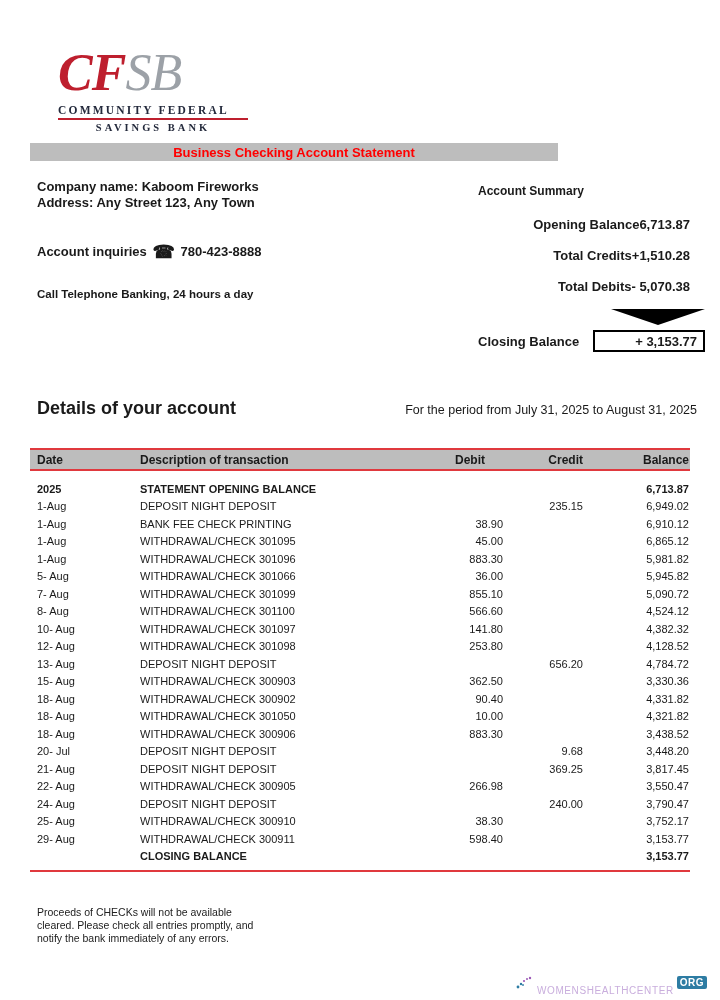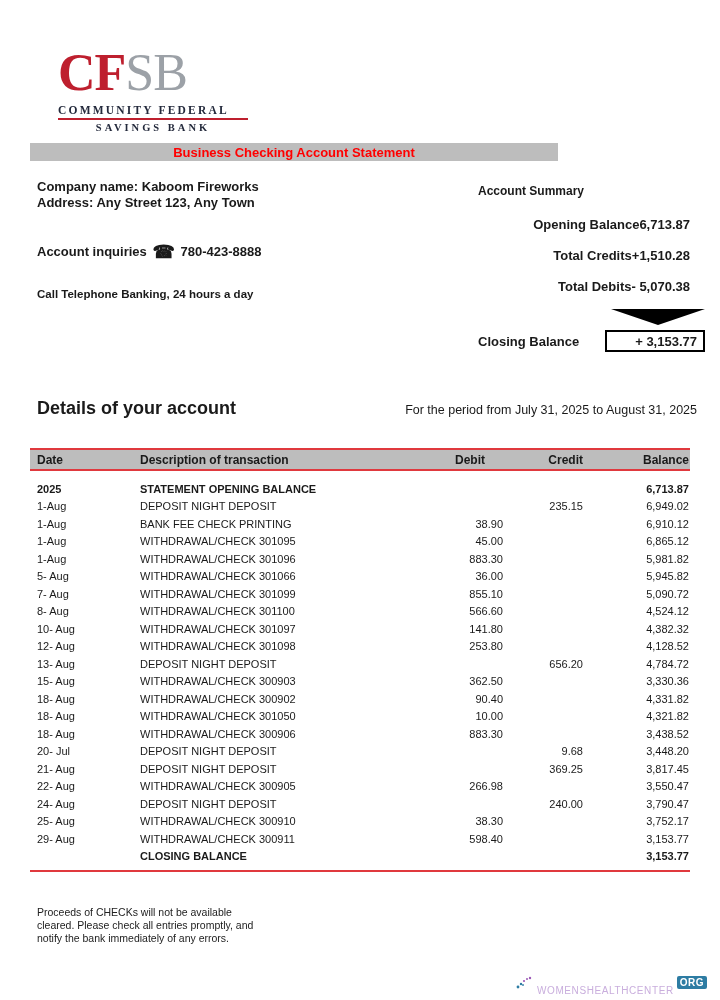--- a/index.html
+++ b/index.html
@@ -6,21 +6,21 @@
     --brand-red:#be1f2e; --rule-red:#e0393e; --title-red:#ff0000;
     --bar-gray:#bdbdbd; --logo-gray:#9ca1a7; --navy:#242a3c;
     --wm-purple:#c9aedd; --wm-teal:#2d7ca3;
   }
   html,body{margin:0;padding:0;background:#fff;}
   .page{position:relative;width:720px;height:1000px;background:#fff;overflow:hidden;
         font-family:"Liberation Sans",sans-serif;color:#1a1a1a;}
 
   
   .logo-block{position:absolute;left:58px;top:46px;width:190px;}
-  .logo-word{font-family:"Liberation Serif",serif;font-size:52px;line-height:1.02;letter-spacing:-1px;}
+  .logo-word{font-family:"Liberation Serif",serif;font-size:52px;line-height:1.02;letter-spacing:-1px;font-style:italic;}
   .logo-cf{color:var(--brand-red);font-weight:700;}
   .logo-sb{color:var(--logo-gray);font-weight:400;}
   .logo-sub1{margin-top:5px;font-family:"Liberation Serif",serif;font-weight:700;font-size:11.5px;
              letter-spacing:2.2px;color:var(--navy);white-space:nowrap;}
   .logo-rule{margin-top:2px;width:190px;height:1.5px;background:var(--brand-red);}
   .logo-sub2{margin-top:2px;font-family:"Liberation Serif",serif;font-weight:700;font-size:10.5px;
              letter-spacing:3px;color:var(--navy);width:190px;text-align:center;}
 
   
   .title-bar{position:absolute;left:30px;top:143px;width:528px;height:18px;background:var(--bar-gray);
@@ -33,21 +33,21 @@
   .phone-icon{font-size:18px;vertical-align:-2px;padding:0 2px;}
   .telebank{margin-top:26px;font-size:11.5px;}
 
   
   .summary-block{position:absolute;left:478px;top:182px;width:227px;font-size:13px;font-weight:700;}
   .s-title{font-size:12px;line-height:18px;margin:0 0 16px 0;}
   .s-row{display:flex;justify-content:flex-end;padding-right:15px;line-height:18px;margin-bottom:13px;}
   .summary-arrow{width:0;height:0;margin:8px 0 0 auto;
                  border-left:47px solid transparent;border-right:47px solid transparent;border-top:16px solid #000;}
   .s-closing{display:flex;justify-content:space-between;align-items:center;margin-top:5px;}
-  .s-box{width:100px;height:22px;border:2px solid #000;box-sizing:border-box;
+  .s-box{width:112px;height:22px;border:2px solid #000;box-sizing:border-box;
          display:flex;align-items:center;justify-content:flex-end;padding-right:6px;background:#fff;}
 
   
   .details-row{position:absolute;left:37px;top:398px;width:660px;display:flex;
                justify-content:space-between;align-items:baseline;}
   .details-heading{font-weight:700;font-size:18px;}
   .period{font-size:12.5px;}
 
   
   .table{position:absolute;left:30px;top:448px;width:660px;}

